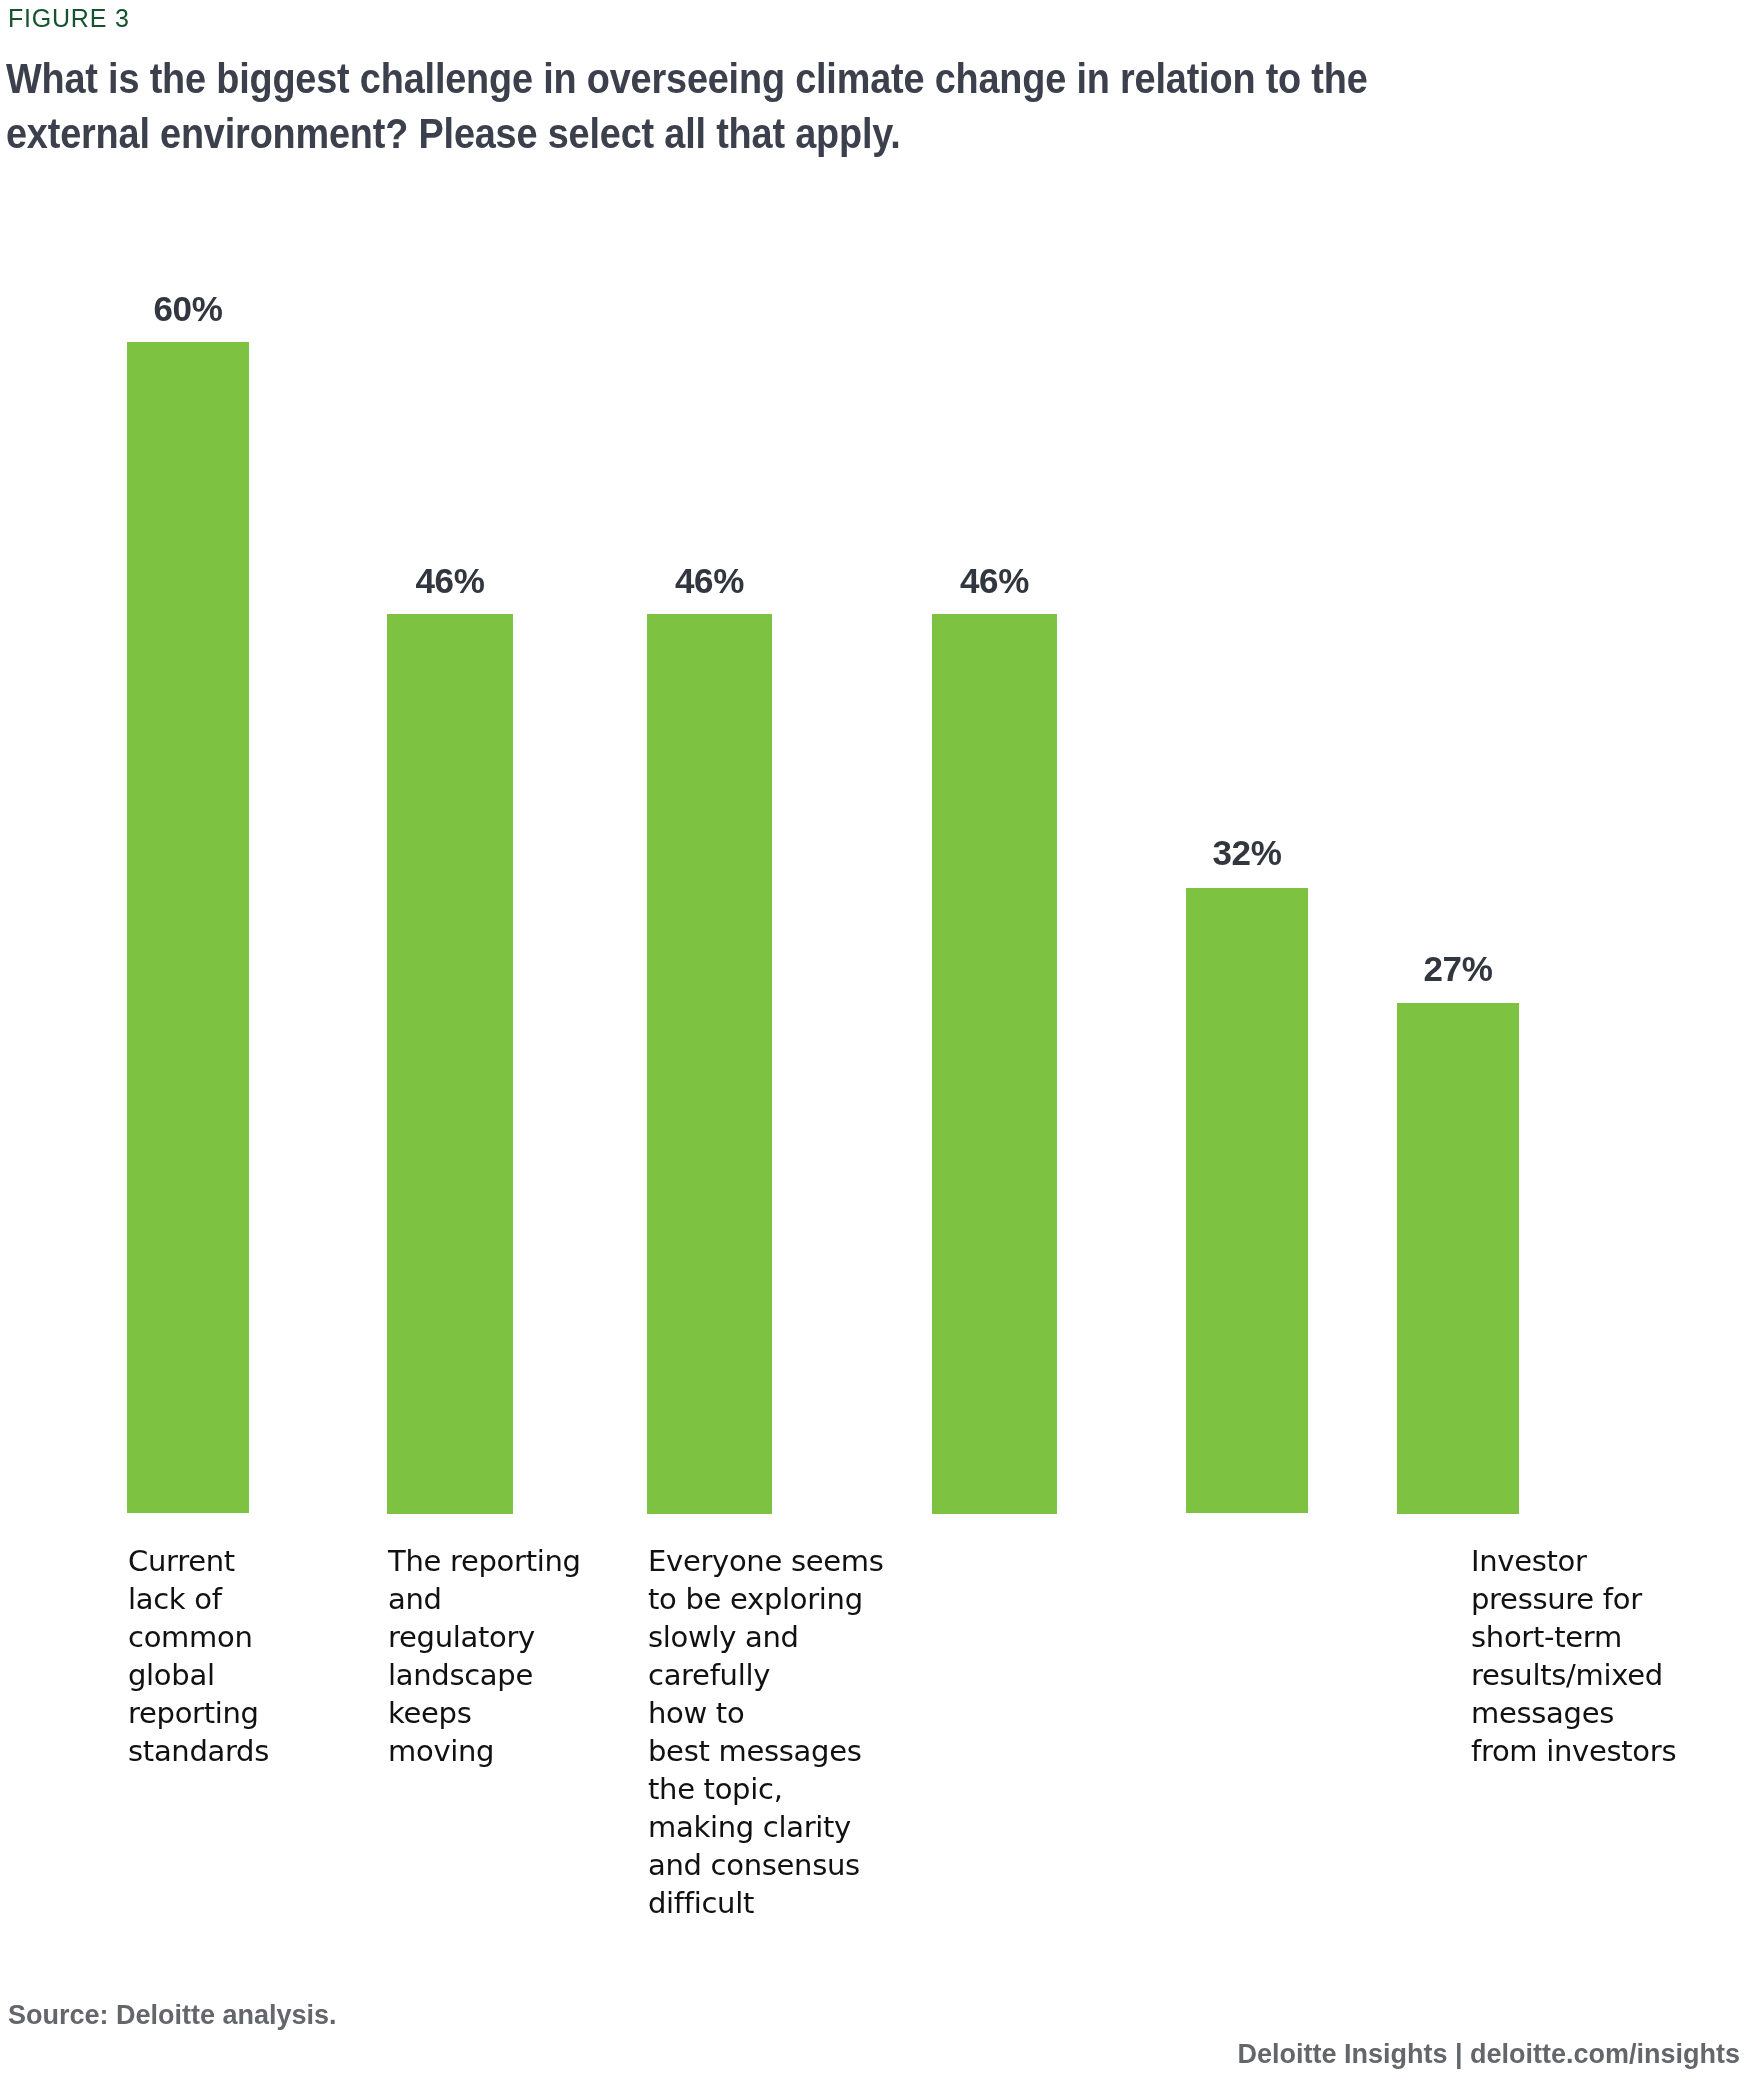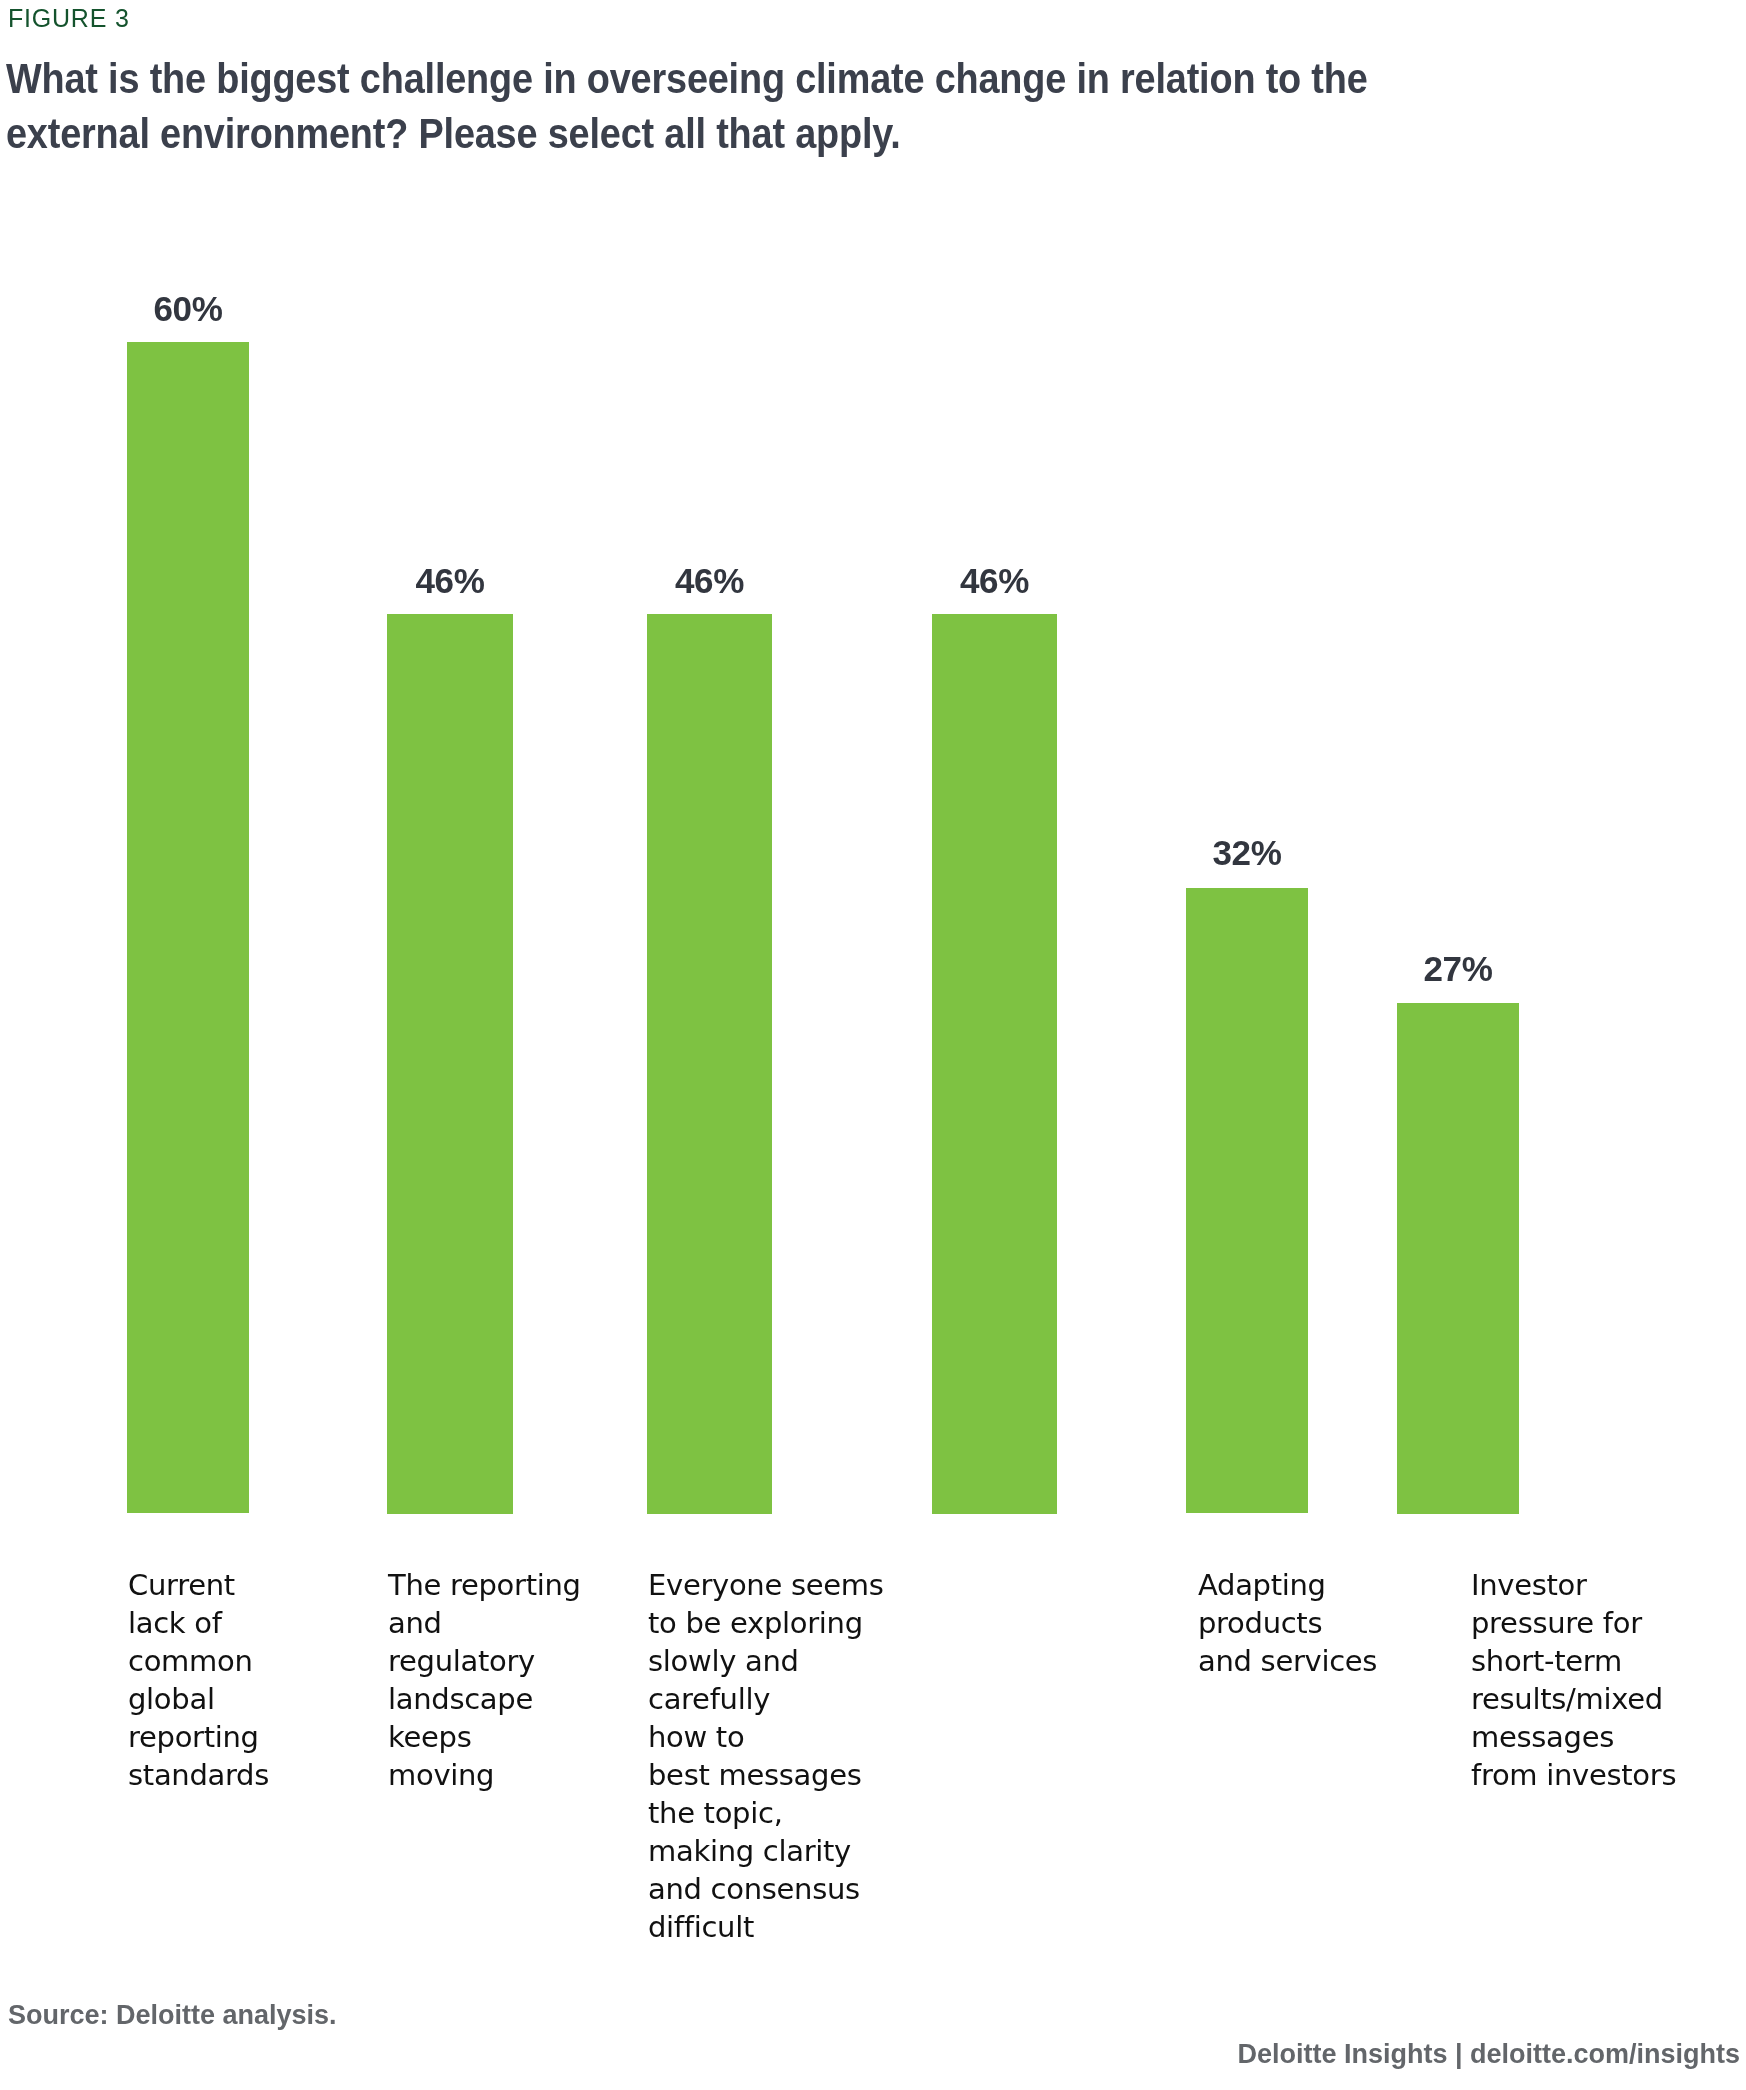--- a/index.html
+++ b/index.html
@@ -71,21 +71,20 @@
   .cat-label {
     position: absolute;
     top: 1542px;
     font-size: 29px;
     line-height: 38px;
     color: #111111;
     font-weight: 400;
     font-family: "DejaVu Sans", "Liberation Sans", sans-serif;
     white-space: pre-line;
     letter-spacing: -0.3px;
-    margin-top: 24px;
   }
 
   
   .source {
     position: absolute;
     left: 7.9px;
     top: 2000px;
     font-size: 27px;
     color: #63666a;
     font-weight: 700;
@@ -143,23 +142,20 @@
 the topic,
 making clarity
 and consensus
 difficult</div>
 
     <div class="bar-value" style="left:932px; width:125px; top:561px;">46%</div>
     <div class="bar" style="left:932px; width:125px; top:614px; height:900px;"></div>
 
     <div class="bar-value" style="left:1186px; width:122px; top:833px;">32%</div>
     <div class="bar" style="left:1186px; width:122px; top:888px; height:625px;"></div>
-    <div class="cat-label" style="left:1198px; width:245px;">Adapting
-products
-and services</div>
 
     <div class="bar-value" style="left:1397px; width:122px; top:949px;">27%</div>
     <div class="bar" style="left:1397px; width:122px; top:1003px; height:511px;"></div>
     <div class="cat-label" style="left:1471px; width:262px;">Investor
 pressure for
 short-term
 results/mixed
 messages
 from investors</div>
 

